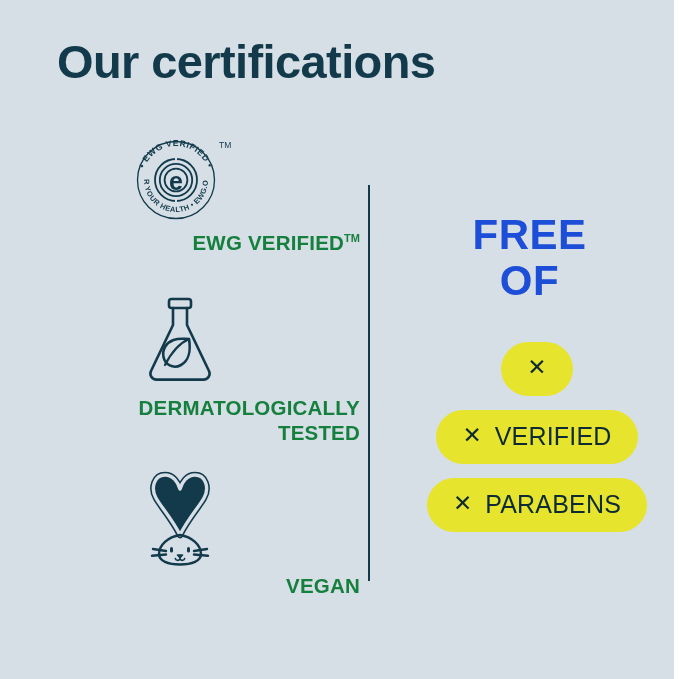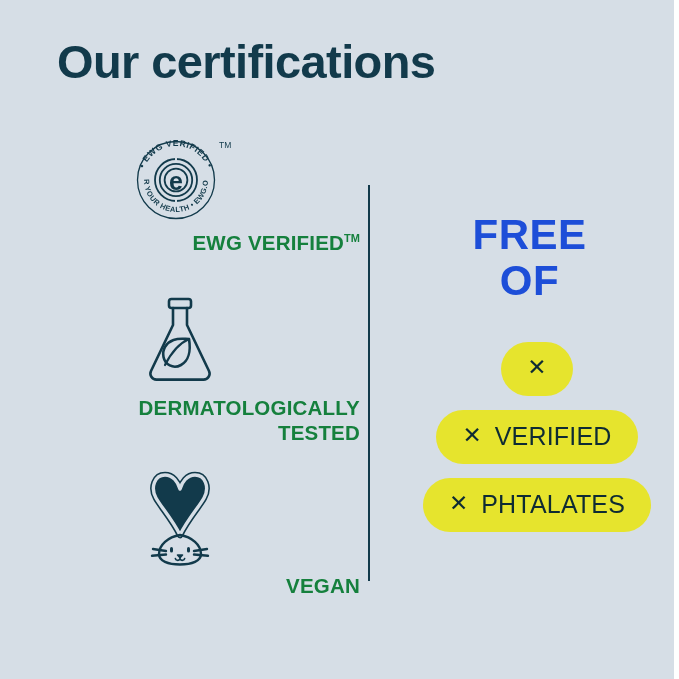--- a/index.html
+++ b/index.html
@@ -237,19 +237,19 @@
         <span class="x-mark">✕</span>
       </div>
 
       <div class="free-pill">
         <span class="x-mark">✕</span>
         <span class="pill-label">VERIFIED</span>
       </div>
 
       <div class="free-pill">
         <span class="x-mark">✕</span>
-        <span class="pill-label">PHTALATES</span>
+        <span class="pill-label">PARABENS</span>
       </div>
 
     </div>
   </div>
 
 </div>
 
 </body></html>

